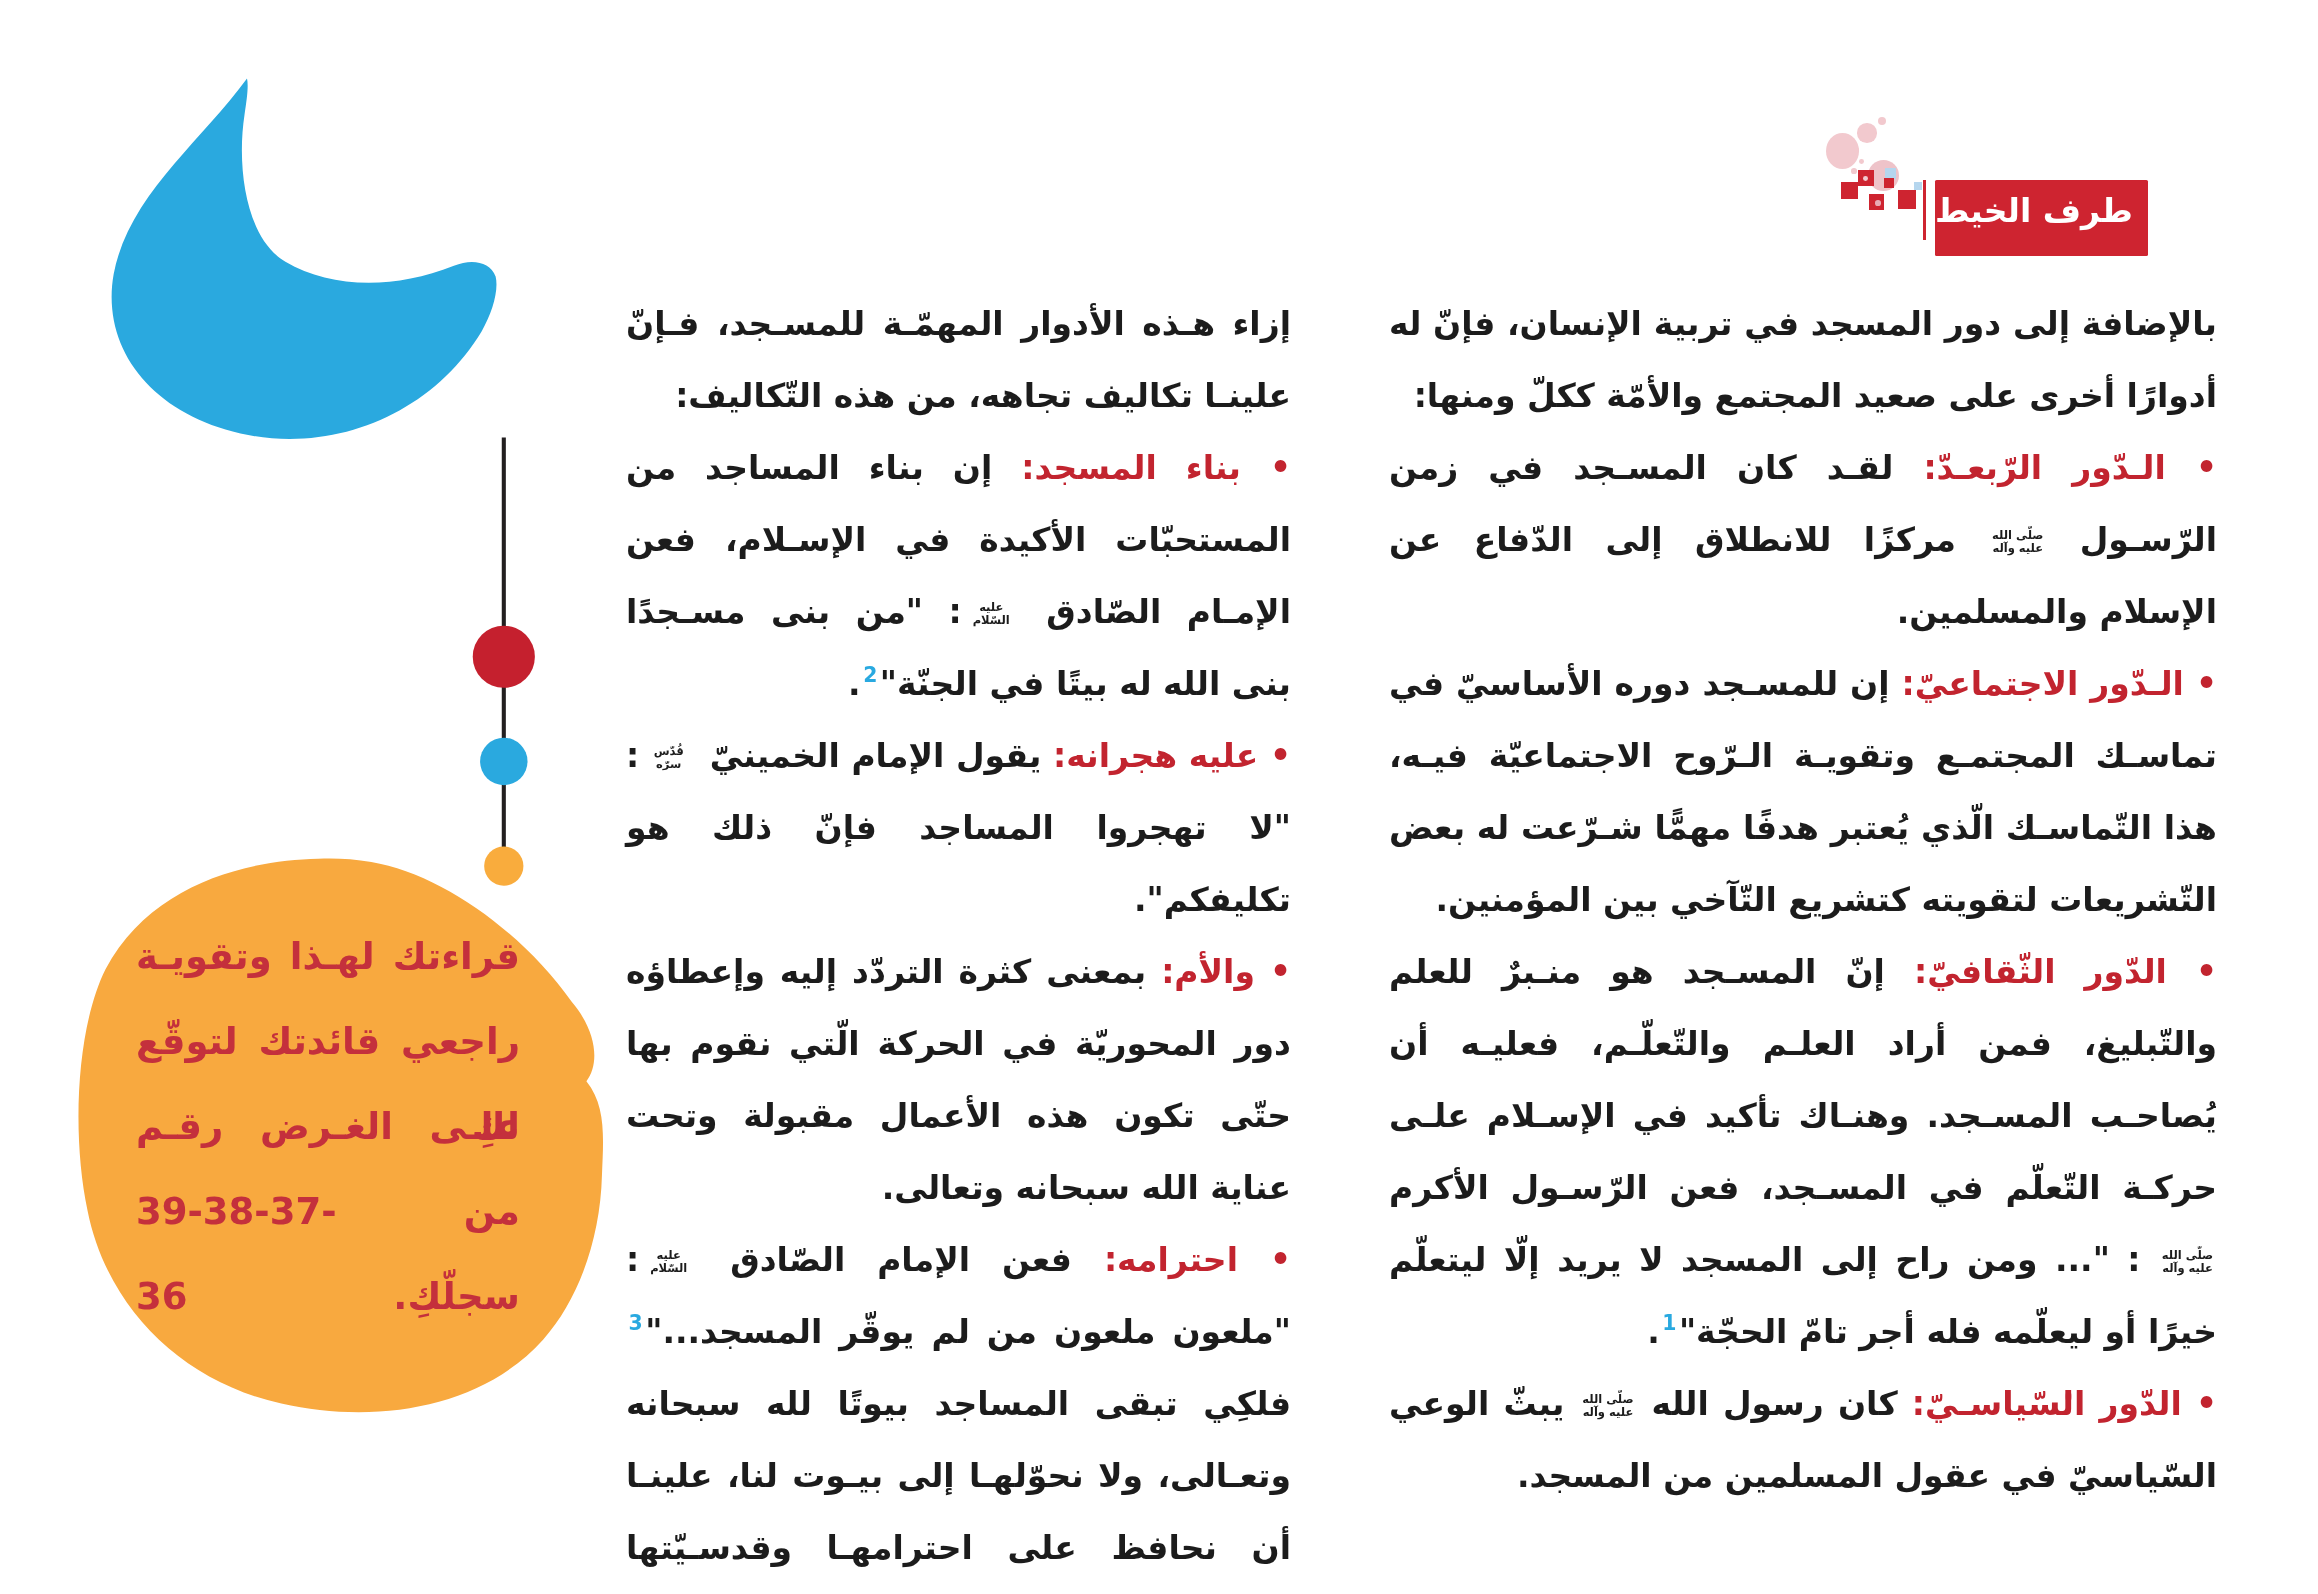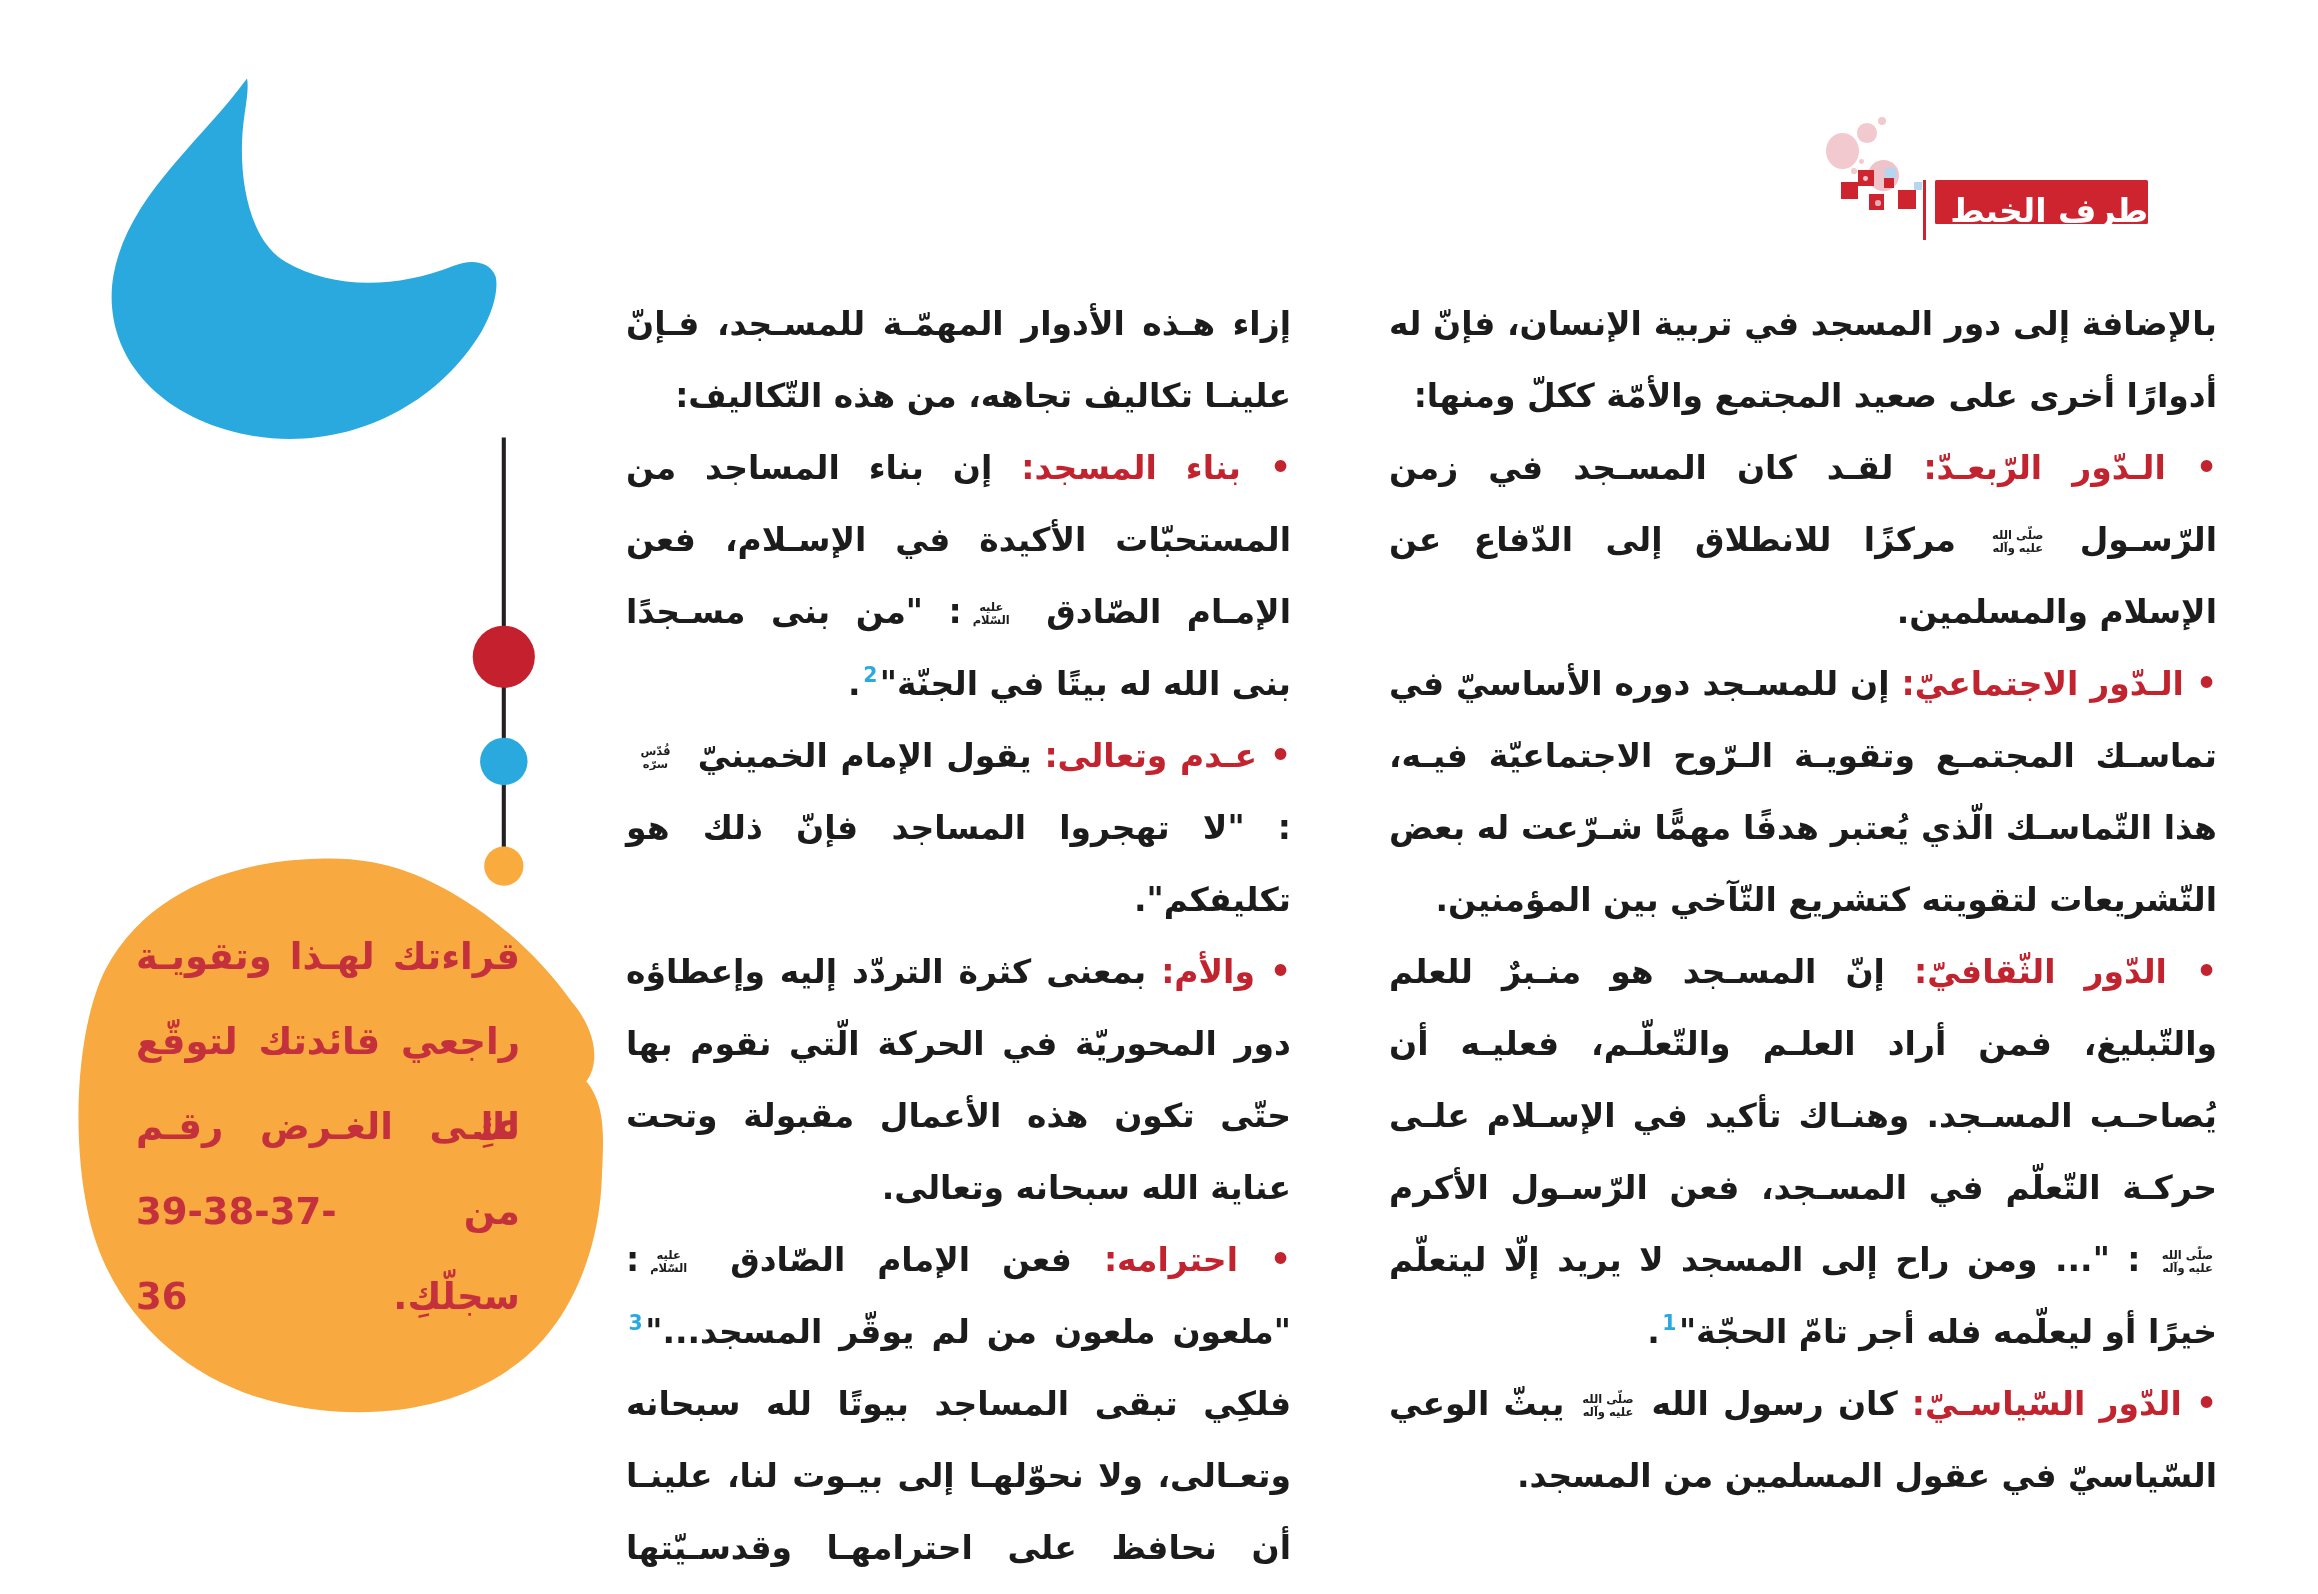--- a/index.html
+++ b/index.html
@@ -25,22 +25,22 @@
   .d10{left:1842px;top:182px;width:17px;height:17px;}
   .d11{left:1885px;top:178px;width:9.8px;height:9.8px;}
   .d12{left:1870px;top:194px;width:14.7px;height:15.5px;}
   .d13{left:1899px;top:190px;width:18px;height:19px;}
   .d14{left:1915px;top:182px;width:8.2px;height:8.2px;}
   .d15{left:1864px;top:176px;width:4.9px;height:4.9px;}
   .d16{left:1876px;top:200px;width:5.7px;height:5.7px;background:#e8aab4;}
   .lone-dot{left:2066px;top:1392px;width:6.5px;height:9px;background:#efb9c3;}
   
   .badge-tick{position:absolute;left:1924px;top:180px;width:3.3px;height:60px;background:#ce2430;z-index:2;}
-  .badge{position:absolute;left:1936px;top:180px;width:213px;height:44px;background:#ce2430;
-         color:#ffffff;font-size:33px;font-weight:bold;text-align:right;line-height:62px;
+  .badge{position:absolute;left:1936px;top:180px;width:213px;height:76px;background:#ce2430;
+         color:#ffffff;font-size:33px;font-weight:bold;text-align:left;line-height:62px;
          direction:rtl;z-index:2;border-radius:1.6px;}
   
   .col{position:absolute;top:288px;z-index:2;direction:rtl;color:#1c1c1c;
        font-size:33px;font-weight:bold;line-height:72px;}
   .col p{margin:0;text-align:justify;}
   #col-right{left:1390px;width:828px;}
   #col-middle{left:627px;width:665px;}
   .red{color:#c2242f;}
   .hon{display:inline-block;width:59px;font-size:11.5px;line-height:13px;text-align:center;
        vertical-align:middle;white-space:normal;color:#1c1c1c;}
@@ -114,21 +114,21 @@
   <div id="col-right" class="col">
       <p><span>بالإضافة إلى دور المسجد في تربية الإنسان، فإنّ له أدوارًا أخرى على صعيد المجتمع والأمّة ككلّ ومنها:</span></p>
       <p><span class="red">• الـدّور الرّبعـدّ: </span><span>لقـد كان المسـجد في زمن الرّسـول </span><span class="hon">صلّى الله عليه وآله</span><span> مركزًا للانطلاق إلى الدّفاع عن الإسلام والمسلمين.</span></p>
       <p><span class="red">• الـدّور الاجتماعيّ: </span><span>إن للمسـجد دوره الأساسيّ في تماسـك المجتمـع وتقويـة الـرّوح الاجتماعيّة فيـه، هذا التّماسـك الّذي يُعتبر هدفًا مهمًّا شـرّعت له بعض التّشريعات لتقويته كتشريع التّآخي بين المؤمنين.</span></p>
       <p><span class="red">• الدّور الثّقافيّ: </span><span>إنّ المسـجد هو منـبرٌ للعلم والتّبليغ، فمن أراد العلـم والتّعلّـم، فعليـه أن يُصاحـب المسـجد. وهنـاك تأكيد في الإسـلام علـى حركـة التّعلّم في المسـجد، فعن الرّسـول الأكرم </span><span class="hon">صلّى الله عليه وآله</span><span> : "... ومن راح إلى المسجد لا يريد إلّا ليتعلّم خيرًا أو ليعلّمه فله أجر تامّ الحجّة"</span><span class="fref">1</span><span>.</span></p>
       <p><span class="red">• الدّور السّياسـيّ: </span><span>كان رسول الله </span><span class="hon">صلّى الله عليه وآله</span><span> يبثّ الوعي السّياسيّ في عقول المسلمين من المسجد.</span></p>
     </div>
   <div id="col-middle" class="col">
       <p><span>إزاء هـذه الأدوار المهمّـة للمسـجد، فـإنّ علينـا تكاليف تجاهه، من هذه التّكاليف:</span></p>
       <p><span class="red">• بناء المسجد: </span><span>إن بناء المساجد من المستحبّات الأكيدة في الإسـلام، فعن الإمـام الصّادق </span><span class="hon">عليه السّلام</span><span>: "من بنى مسـجدًا بنى الله له بيتًا في الجنّة"</span><span class="fref">2</span><span>.</span></p>
-      <p><span class="red">• عـدم وتعالى: </span><span>يقول الإمام الخمينيّ </span><span class="hon">قُدّس سرّه</span><span>: "لا تهجروا المساجد فإنّ ذلك هو تكليفكم".</span></p>
+      <p><span class="red">• عليه هجرانه: </span><span>يقول الإمام الخمينيّ </span><span class="hon">قُدّس سرّه</span><span>: "لا تهجروا المساجد فإنّ ذلك هو تكليفكم".</span></p>
       <p><span class="red">• والأم: </span><span>بمعنى كثرة التردّد إليه وإعطاؤه دور المحوريّة في الحركة الّتي نقوم بها حتّى تكون هذه الأعمال مقبولة وتحت عناية الله سبحانه وتعالى.</span></p>
       <p><span class="red">• احترامه: </span><span>فعن الإمام الصّادق </span><span class="hon">عليه السّلام</span><span>: "ملعون ملعون من لم يوقّر المسجد..."</span><span class="fref">3</span><span> فلكِي تبقى المساجد بيوتًا لله سبحانه وتعـالى، ولا نحوّلهـا إلى بيـوت لنا، علينـا أن نحافظ على احترامهـا وقدسـيّتها ونلتفت أنّنا في حضرة الله سـبحانه وتعالى وفي بيته.</span></p>
     </div>
 
   <div id="note-lines">
       <div class="blob-line"><span>قراءتك لهـذا وتقويـة</span></div>
       <div class="blob-line"><span>راجعي قائدتك لتوقّع لكِ</span></div>
       <div class="blob-line"><span>علـى الغـرض رقـم</span></div>
       <div class="blob-line ltrline">
         <span class="num">39-38-37-36</span>

